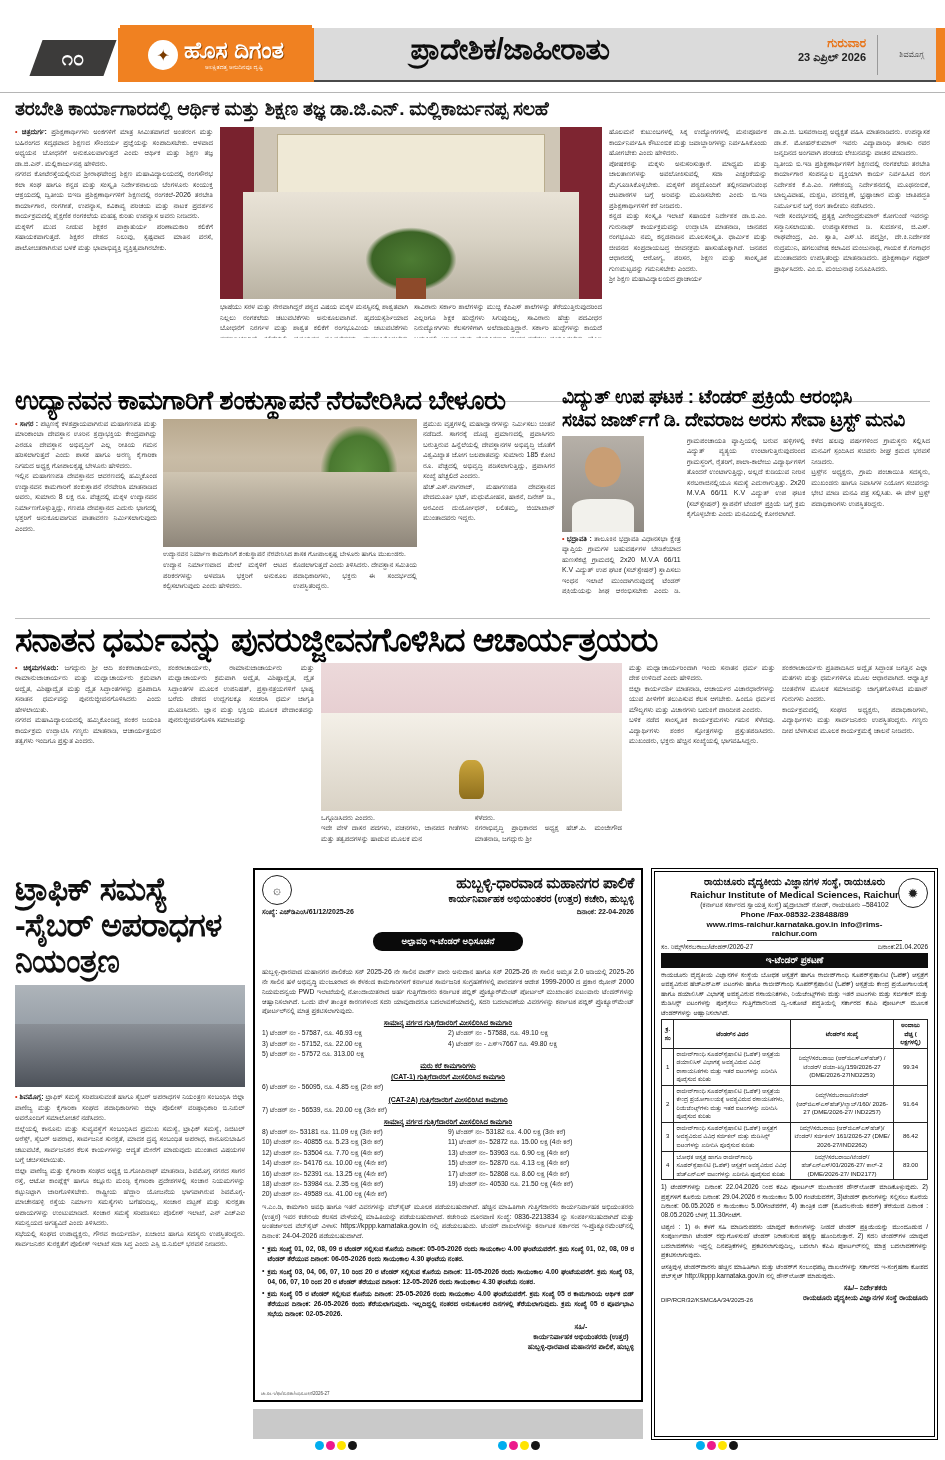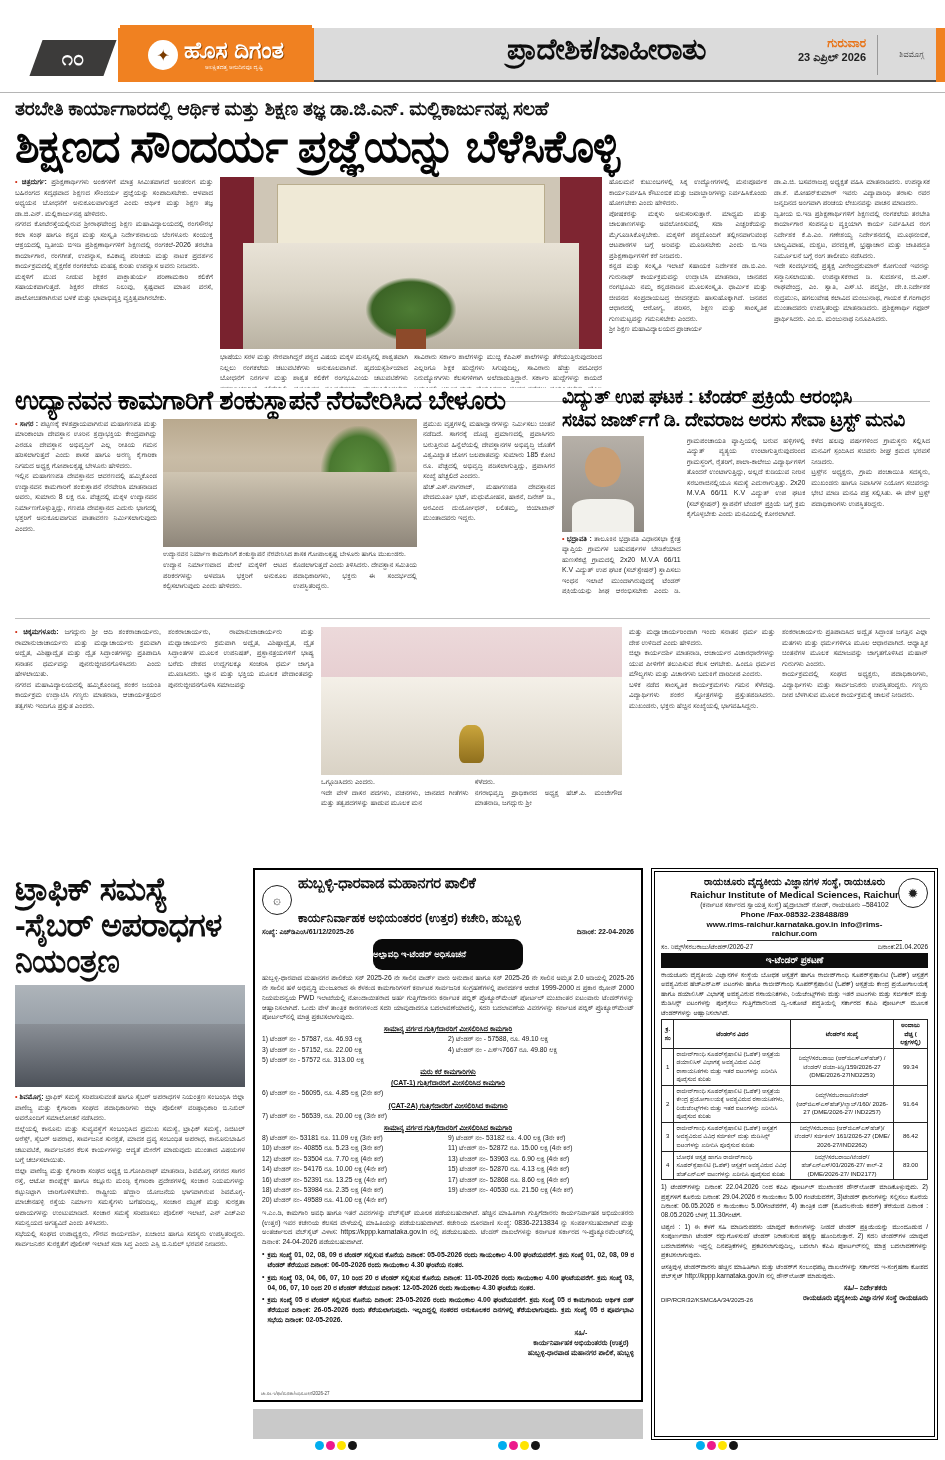--- a/index.html
+++ b/index.html
@@ -10,21 +10,21 @@
   
   .hdr{position:absolute;top:24px;left:0;right:0;height:62px;}
   .pageno-wrap{position:absolute;left:36px;top:16px;width:74px;height:36px;background:#3c3b3a;transform:skewX(-20deg);display:flex;align-items:center;justify-content:center;}
   .pageno{transform:skewX(20deg);color:#fff;font-size:20px;font-weight:bold;}
   .mast-line{position:absolute;left:120px;top:1px;width:192px;height:3px;background:#f08121;}
   .mast{position:absolute;left:118px;top:4px;width:196px;height:54px;background:#f08121;display:flex;align-items:center;justify-content:center;gap:6px;}
   .mast-logo{width:30px;height:30px;border-radius:50%;background:#fff;color:#7a3b00;display:flex;align-items:center;justify-content:center;font-size:16px;flex:0 0 auto;}
   .mast-name{color:#fff;font-size:23px;font-weight:bold;line-height:1;text-shadow:1px 1px 0 #9c4a00;}
   .mast-tag{color:#fff;font-size:6px;margin-top:2px;text-align:center;}
   .band{position:absolute;left:314px;top:4px;right:9px;height:54px;background:#dbdbdb;border-bottom:2px solid #4a4a4a;}
-  .section-title{position:absolute;left:0;right:230px;top:5px;text-align:right;font-size:29px;font-weight:bold;color:#0d0d0d;letter-spacing:-0.5px;}
+  .section-title{position:absolute;left:0;right:230px;top:5px;text-align:center;font-size:29px;font-weight:bold;color:#0d0d0d;letter-spacing:-0.5px;}
   .dateblock{position:absolute;right:70px;top:8px;text-align:right;}
   .day{color:#e87418;font-size:12px;font-weight:bold;}
   .date{color:#222;font-size:11px;font-weight:bold;margin-top:1px;}
   .vdiv{position:absolute;right:58px;top:7px;width:1px;height:40px;background:#9a9a9a;}
   .edition{position:absolute;right:12px;top:22px;font-size:8px;color:#333;}
   .obar{position:absolute;right:-9px;top:0;width:9px;height:54px;background:#f08121;}
   .hdr-rule{position:absolute;top:92px;left:0;right:0;height:1px;background:#b5b5b5;}
 
   
   section{position:absolute;left:15px;width:915px;}
@@ -100,25 +100,25 @@
   .r4-left{width:230px;flex:0 0 auto;overflow:hidden;}
   .sp-kicker{font-size:16px;font-weight:bold;line-height:1.25;letter-spacing:-0.3px;}
   .sp-headline{font-size:32px;font-weight:bold;line-height:1.12;letter-spacing:-0.8px;margin-top:4px;}
   .sp-photo{width:230px;height:102px;margin-top:6px;}
   .r4-left .bt{margin-top:5px;}
 
   .r4-center{width:390px;flex:0 0 auto;}
   .hdmc-box{border:2px solid #000;height:534px;padding:4px 7px;overflow:hidden;position:relative;}
   .hdmc-head{display:flex;align-items:center;gap:6px;}
   .emblem{width:30px;height:30px;border-radius:50%;border:1.5px solid #222;display:flex;align-items:center;justify-content:center;font-size:13px;color:#222;flex:0 0 auto;}
-  .hdmc-titles{flex:1;text-align:left;}
+  .hdmc-titles{flex:1;text-align:right;}
   .hdmc-name{font-size:15px;font-weight:bold;letter-spacing:-0.3px;}
-  .hdmc-office{font-size:12px;font-weight:bold;margin-top:19px;}
+  .hdmc-office{font-size:10px;font-weight:bold;margin-top:1px;}
   .refrow{display:flex;justify-content:space-between;font-size:7px;font-weight:bold;margin-top:3px;}
-  .pill{width:150px;margin:3px auto;background:#0a0a0a;color:#fff;font-size:8.5px;font-weight:bold;text-align:left;border-radius:9px;padding:10px 0;}
+  .pill{width:150px;margin:16px auto;background:#0a0a0a;color:#fff;font-size:8.5px;font-weight:bold;text-align:center;border-radius:9px;padding:4px 0;}
   .hdmc-box .para{font-size:6.8px;line-height:1.45;text-align:justify;white-space:pre-line;margin-top:2px;}
   .tsec{text-align:center;font-weight:bold;text-decoration:underline;font-size:7px;margin-top:3px;}
   .titems{display:flex;flex-wrap:wrap;margin-top:1px;}
   .titem{width:50%;font-size:6.7px;line-height:1.55;}
   .hbullet{display:flex;gap:3px;margin-top:3px;}
   .hbullet .bmark{font-size:7px;}
   .hbullet .btxt{font-size:6.8px;line-height:1.45;font-weight:bold;text-align:justify;flex:1;}
   .hdmc-sign{display:flex;justify-content:flex-end;margin-top:3px;}
   .sgn{text-align:center;font-size:7px;font-weight:bold;line-height:1.4;}
   .ref-small{position:absolute;left:6px;bottom:4px;font-size:4.5px;color:#444;}
@@ -174,21 +174,20 @@
       </div>
       <div class="vdiv"></div>
       <div class="edition">ಶಿವಮೊಗ್ಗ</div>
       <div class="obar"></div>
     </div>
   </div>
   <div class="hdr-rule"></div>
 
   <section class="lead">
     <div class="kicker">ತರಬೇತಿ ಕಾರ್ಯಾಗಾರದಲ್ಲಿ ಆರ್ಥಿಕ ಮತ್ತು ಶಿಕ್ಷಣ ತಜ್ಞ ಡಾ.ಜಿ.ಎನ್. ಮಲ್ಲಿಕಾರ್ಜುನಪ್ಪ ಸಲಹೆ</div>
-    <h1 class="headline-xl">ಶಿಕ್ಷಣದ ಸೌಂದರ್ಯ ಪ್ರಜ್ಞೆಯನ್ನು ಬೆಳೆಸಿಕೊಳ್ಳಿ</h1>
     <div class="lead-body">
       <div class="col w198">
         <p class="bt just"><b class="dl">ಚಿತ್ರದುರ್ಗ:</b> <span>ಪ್ರಶಿಕ್ಷಣಾರ್ಥಿಗಳು ಅಂಕಗಳಿಗೆ ಮಾತ್ರ ಸೀಮಿತವಾಗದೆ ಅಂತರಂಗ ಮತ್ತು ಬಹಿರಂಗದ ಸದೃಢವಾದ ಶಿಕ್ಷಣದ ಸೌಂದರ್ಯ ಪ್ರಜ್ಞೆಯನ್ನು ಸಂಪಾದಿಸಬೇಕು. ಆಳವಾದ ಅಧ್ಯಯನ ಬೋಧನೆಗೆ ಅನುಕೂಲವಾಗುತ್ತದೆ ಎಂದು ಆರ್ಥಿಕ ಮತ್ತು ಶಿಕ್ಷಣ ತಜ್ಞ ಡಾ.ಜಿ.ಎನ್. ಮಲ್ಲಿಕಾರ್ಜುನಪ್ಪ ಹೇಳಿದರು.
 ನಗರದ ಕೋಟೆರಸ್ತೆಯಲ್ಲಿರುವ ಶ್ರೀರಾಘವೇಂದ್ರ ಶಿಕ್ಷಣ ಮಹಾವಿದ್ಯಾಲಯದಲ್ಲಿ ರಂಗಸೌರಭ ಕಲಾ ಸಂಘ ಹಾಗೂ ಕನ್ನಡ ಮತ್ತು ಸಂಸ್ಕೃತಿ ನಿರ್ದೇಶನಾಲಯ ಬೆಂಗಳೂರು ಸಂಯುಕ್ತ ಆಶ್ರಯದಲ್ಲಿ ದ್ವಿತೀಯ ಬಿಇಡಿ ಪ್ರಶಿಕ್ಷಣಾರ್ಥಿಗಳಿಗೆ ಶಿಕ್ಷಣದಲ್ಲಿ ರಂಗಕಲೆ-2026 ತರಬೇತಿ ಕಾರ್ಯಾಗಾರ, ರಂಗಗೀತೆ, ಉಪನ್ಯಾಸ, ಕವಿಕಾವ್ಯ ಪರಿಚಯ ಮತ್ತು ನಾಟಕ ಪ್ರದರ್ಶನ ಕಾರ್ಯಕ್ರಮದಲ್ಲಿ ಶೈಕ್ಷಣಿಕ ರಂಗಕಲೆಯ ಮಹತ್ವ ಕುರಿತು ಉಪನ್ಯಾಸ ಅವರು ನೀಡಿದರು.
 ಮಕ್ಕಳಿಗೆ ಮುದ ನೀಡುವ ಶಿಕ್ಷಕರ ವಾಕ್ಚಾತುರ್ಯ ಪರಿಣಾಮಕಾರಿ ಕಲಿಕೆಗೆ ಸಹಾಯಕವಾಗುತ್ತದೆ. ಶಿಕ್ಷಕರ ದೇಶದ ನಿಲುವು, ಸ್ಪಷ್ಟವಾದ ಮಾತಿನ ವರಸೆ, ಪಾಲೋಚಿತರಾಗಿರುವ ಬಳಕೆ ಮತ್ತು ಭಾವಾಭಿವ್ಯಕ್ತಿ ವ್ಯಕ್ತಿತ್ವವಾಗಿರಬೇಕು.</span></p>
       </div>
       <div class="centerblk w382">
         <div class="photo lead-photo">
           <div class="ph-banner"></div>
           <div class="ph-curtain-l"></div>
@@ -261,20 +260,21 @@
           <p class="bt just">ಕಳೆದ ಹಲವು ವರ್ಷಗಳಿಂದ ಗ್ರಾಮಸ್ಥರು ಸಲ್ಲಿಸಿದ ಮನವಿಗೆ ಸ್ಪಂದಿಸಿದ ಸಚಿವರು ಶೀಘ್ರ ಕ್ರಮದ ಭರವಸೆ ನೀಡಿದರು.
 ಟ್ರಸ್ಟ್‌ನ ಅಧ್ಯಕ್ಷರು, ಗ್ರಾಮ ಪಂಚಾಯಿತಿ ಸದಸ್ಯರು, ಮುಖಂಡರು ಹಾಗೂ ನಿವಾಸಿಗಳ ನಿಯೋಗ ಸಚಿವರನ್ನು ಭೇಟಿ ಮಾಡಿ ಮನವಿ ಪತ್ರ ಸಲ್ಲಿಸಿತು. ಈ ವೇಳೆ ಟ್ರಸ್ಟ್ ಪದಾಧಿಕಾರಿಗಳು ಉಪಸ್ಥಿತರಿದ್ದರು.</p>
         </div>
       </div>
     </div>
   </section>
 
   <div class="divider" style="top:618px;"></div>
 
   <section class="row3">
+    <h2 class="headline-l">ಸನಾತನ ಧರ್ಮವನ್ನು ಪುನರುಜ್ಜೀವನಗೊಳಿಸಿದ ಆಚಾರ್ಯತ್ರಯರು</h2>
     <div class="r3-body">
       <div class="r3c">
         <p class="bt just"><b class="dl">ಚಿಕ್ಕಮಗಳೂರು:</b> <span>ಜಗದ್ಗುರು ಶ್ರೀ ಆದಿ ಶಂಕರಾಚಾರ್ಯರು, ರಾಮಾನುಜಾಚಾರ್ಯರು ಮತ್ತು ಮಧ್ವಾಚಾರ್ಯರು ಕ್ರಮವಾಗಿ ಅದ್ವೈತ, ವಿಶಿಷ್ಟಾದ್ವೈತ ಮತ್ತು ದ್ವೈತ ಸಿದ್ಧಾಂತಗಳನ್ನು ಪ್ರತಿಪಾದಿಸಿ ಸನಾತನ ಧರ್ಮವನ್ನು ಪುನರುಜ್ಜೀವನಗೊಳಿಸಿದರು ಎಂದು ಹೇಳಲಾಯಿತು.
 ನಗರದ ಮಹಾವಿದ್ಯಾಲಯದಲ್ಲಿ ಹಮ್ಮಿಕೊಂಡಿದ್ದ ಶಂಕರ ಜಯಂತಿ ಕಾರ್ಯಕ್ರಮ ಉದ್ಘಾಟಿಸಿ ಗಣ್ಯರು ಮಾತನಾಡಿ, ಆಚಾರ್ಯತ್ರಯರ ತತ್ವಗಳು ಇಂದಿಗೂ ಪ್ರಸ್ತುತ ಎಂದರು.</span></p>
       </div>
       <div class="r3c">
         <p class="bt just">ಶಂಕರಾಚಾರ್ಯರು, ರಾಮಾನುಜಾಚಾರ್ಯರು ಮತ್ತು ಮಧ್ವಾಚಾರ್ಯರು ಕ್ರಮವಾಗಿ ಅದ್ವೈತ, ವಿಶಿಷ್ಟಾದ್ವೈತ, ದ್ವೈತ ಸಿದ್ಧಾಂತಗಳ ಮೂಲಕ ಉಪನಿಷತ್, ಪ್ರಸ್ಥಾನತ್ರಯಗಳಿಗೆ ಭಾಷ್ಯ ಬರೆದು ದೇಶದ ಉದ್ದಗಲಕ್ಕೂ ಸಂಚರಿಸಿ ಧರ್ಮ ಜಾಗೃತಿ ಮೂಡಿಸಿದರು. ಜ್ಞಾನ ಮತ್ತು ಭಕ್ತಿಯ ಮೂಲಕ ವೇದಾಂತವನ್ನು ಪುನರುಜ್ಜೀವನಗೊಳಿಸಿ ಸಮಾಜವನ್ನು</p>
       </div>
       <div class="r3ph">
         <div class="photo ph-floral san-photo">

